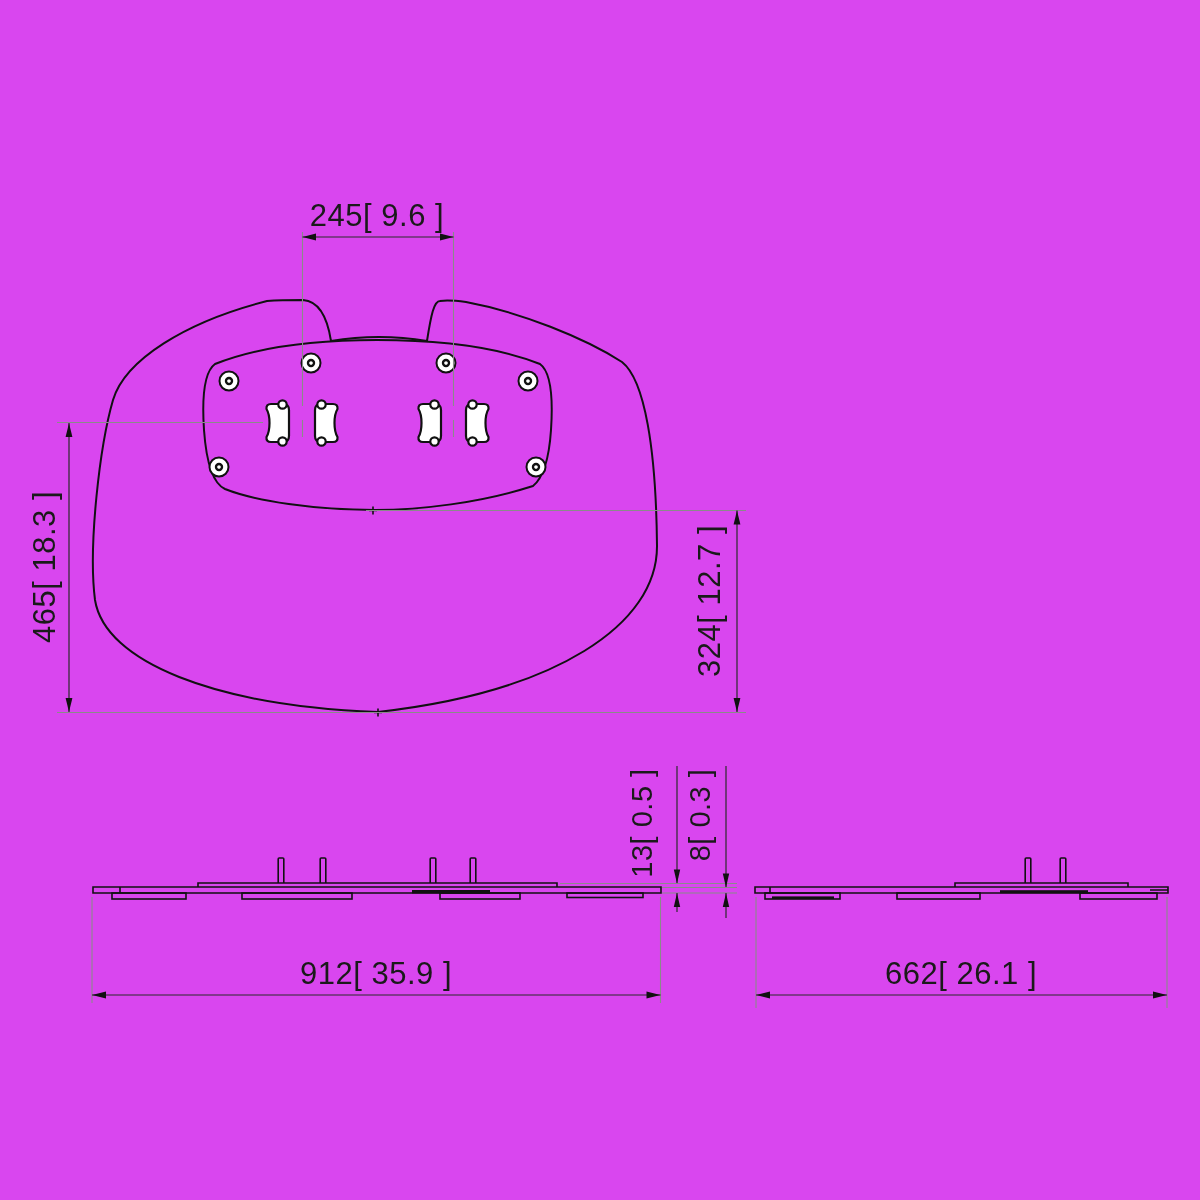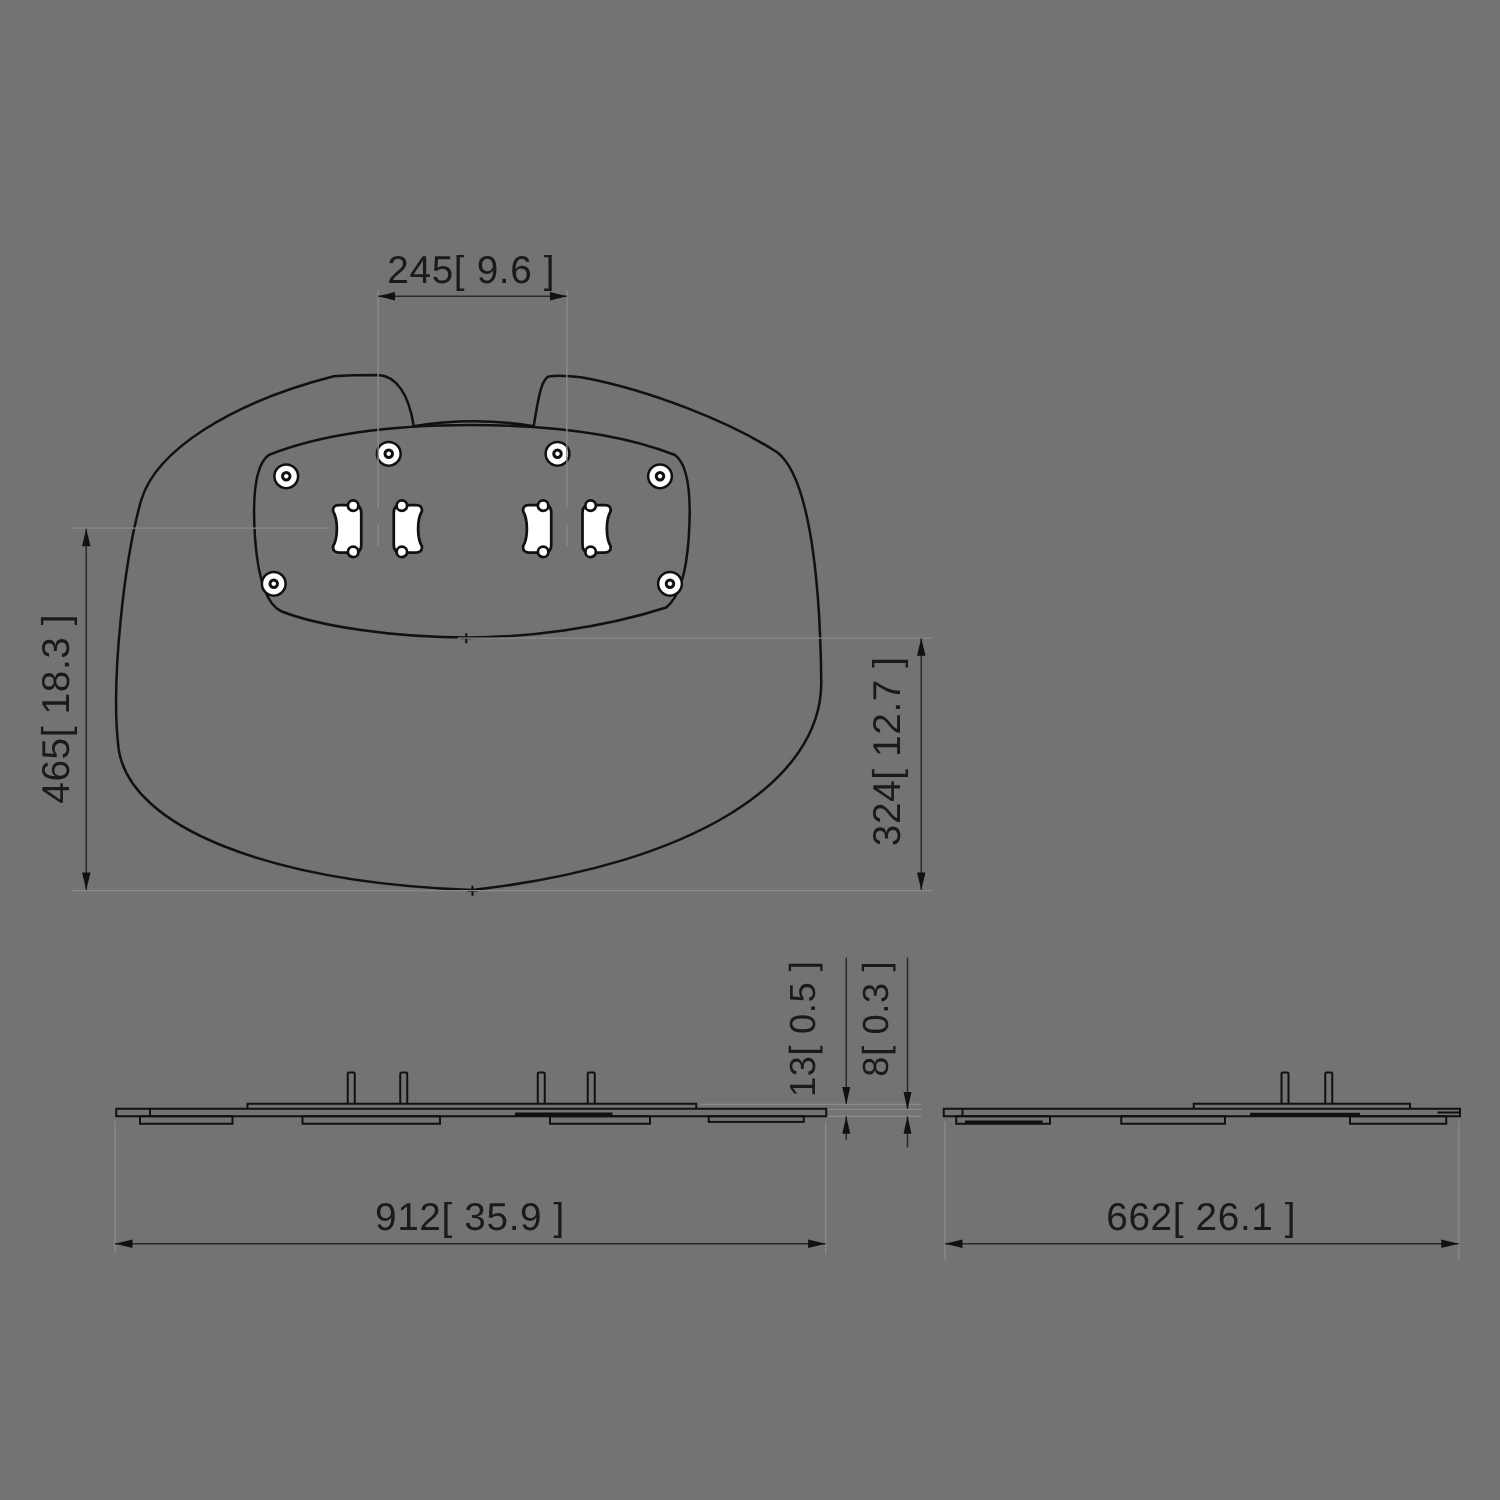--- a/index.html
+++ b/index.html
@@ -4,21 +4,21 @@
 <style>
   html, body {
     margin: 0;
     padding: 0;
     background: #ffffff;
   }
   .canvas {
     position: relative;
     width: 1200px;
     height: 1200px;
-    background: #737373;
+    background: #d946ef;
     overflow: hidden;
   }
   svg { display: block; }
 
   
   .geo      { fill: none; stroke: #111111; stroke-width: 2;   stroke-linecap: round; stroke-linejoin: round; }
   .geo-thin { fill: none; stroke: #111111; stroke-width: 1.6; stroke-linecap: butt;  stroke-linejoin: miter; }
   .geo-fill { fill: #111111; stroke: none; }
   .hole     { fill: #ffffff; stroke: #111111; stroke-width: 2; }
   .hole-in  { fill: #ffffff; stroke: #111111; stroke-width: 2.4; }

